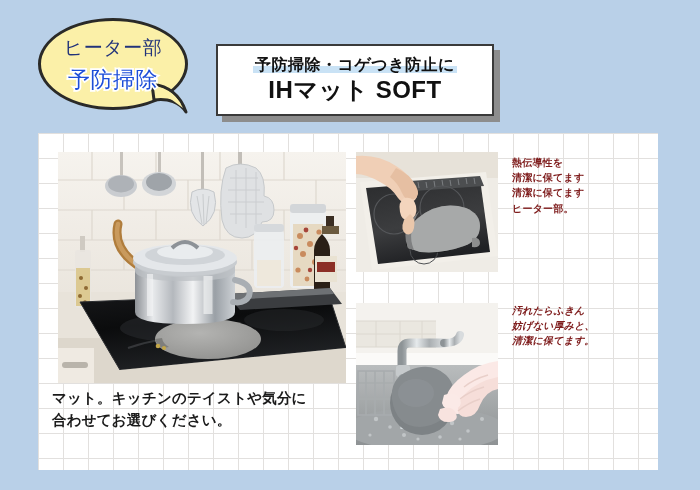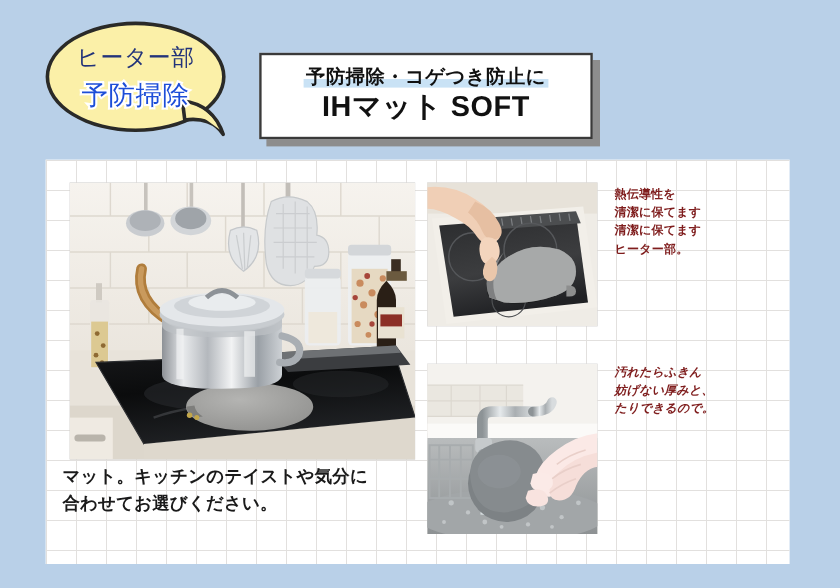--- a/index.html
+++ b/index.html
@@ -523,16 +523,16 @@
   <div class="side-text" id="text-heat">
     <span class="tline">熱伝導性を</span>
     <span class="tline">清潔に保てます</span>
     <span class="tline">清潔に保てます</span>
     <span class="tline">ヒーター部。</span>
   </div>
 
   <div class="side-text" id="text-clean">
     <span class="tline">汚れたらふきん</span>
     <span class="tline">妨げない厚みと、</span>
-    <span class="tline">たりできるので。</span>
+    <span class="tline">清潔に保てます。</span>
   </div>
 
 </div>
 
 </body></html>

